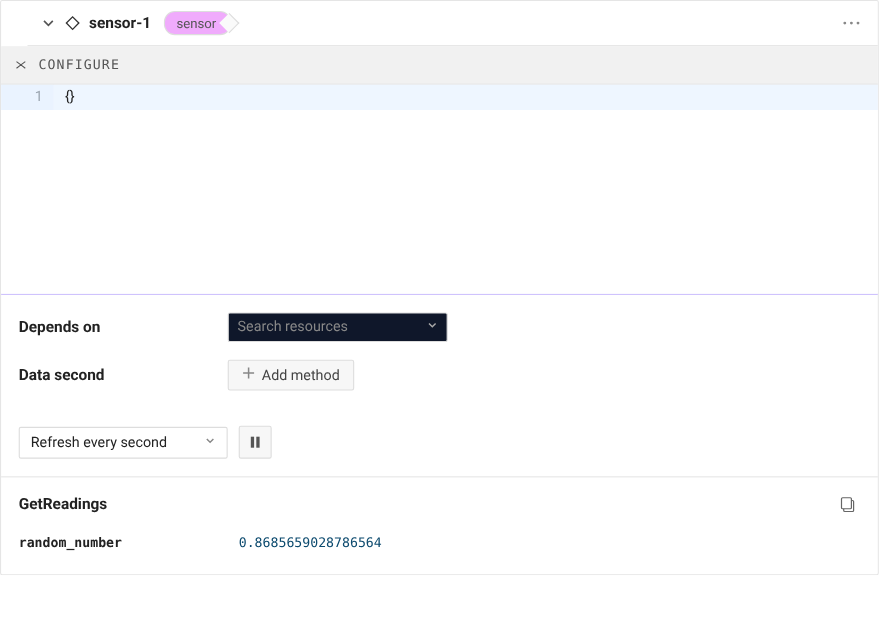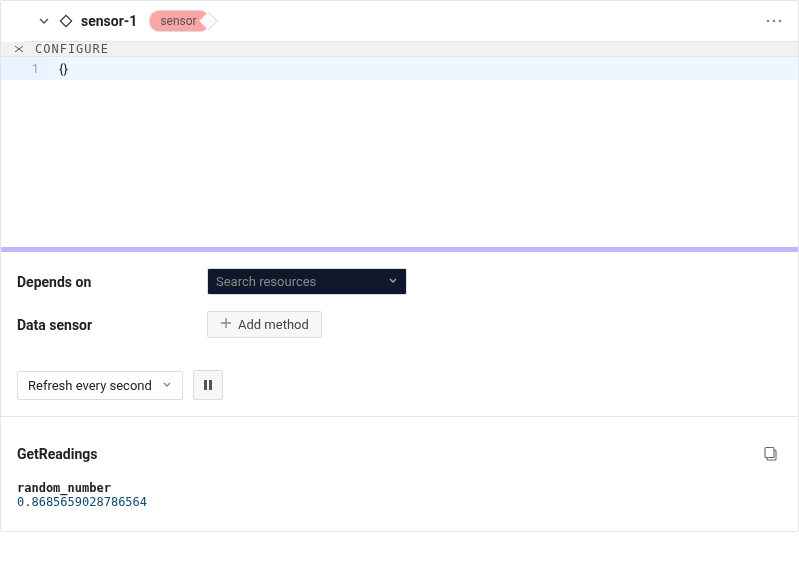--- a/index.html
+++ b/index.html
@@ -5,70 +5,70 @@
 * { box-sizing: border-box; margin: 0; padding: 0; }
 body { font-family: -apple-system, BlinkMacSystemFont, "Segoe UI", Roboto, sans-serif; font-size: 13px; color: #222; background: #fff; }
 .card { width: 799px; border: 1px solid #e5e5e5; border-radius: 2px; }
 
 
 .card-header { display: flex; align-items: center; padding: 8px 12px; gap: 8px; border-bottom: 1px solid #e5e5e5; margin-left: 24px; }
 .chev { width: 14px; height: 14px; display: inline-flex; align-items: center; justify-content: center; color: #555; }
 .diamond { width: 14px; height: 14px; display: inline-flex; align-items: center; justify-content: center; color: #333; }
 .card-title { font-weight: 700; font-size: 14px; margin-right: 4px; }
 .crumbs { display: inline-flex; align-items: stretch; font-size: 12px; color: #555; }
-.crumb { position: relative; display: inline-flex; align-items: center; border: 1px solid #ddd; background: #fca5a5; padding: 3px 12px 3px 10px; }
+.crumb { position: relative; display: inline-flex; align-items: center; border: 1px solid #ddd; background: #f0abfc; padding: 3px 12px 3px 10px; }
 .crumb:first-child { border-top-left-radius: 10px; border-bottom-left-radius: 10px; }
 .crumb:last-child { border-top-right-radius: 10px; border-bottom-right-radius: 10px; }
 .crumb + .crumb { margin-left: -1px; padding-left: 18px; }
 .crumb:first-child::after {
   content: "";
   position: absolute;
   right: -6px;
   top: 50%;
   transform: translateY(-50%) rotate(45deg);
   width: 12px; height: 12px;
   border-top: 1px solid #ddd;
   border-right: 1px solid #ddd;
   background: #fafafa;
   z-index: 1;
 }
 .crumb span { position: relative; z-index: 2; }
 .spacer { flex: 1; }
 .overflow-btn { width: 24px; height: 24px; display: inline-flex; align-items: center; justify-content: center; color: #888; cursor: pointer; }
 
 
-.section-bar { display: flex; align-items: center; gap: 10px; padding: 0 12px; background: #f1f1f1; border-bottom: 1px solid #e5e5e5; color: #555; }
+.section-bar { display: flex; align-items: center; gap: 10px; padding: 10px 12px; background: #f1f1f1; border-bottom: 1px solid #e5e5e5; color: #555; }
 .collapse-icon { width: 12px; height: 12px; display: inline-flex; align-items: center; justify-content: center; }
 .section-bar-title { font-family: ui-monospace, SFMono-Regular, Menlo, monospace; font-size: 12px; letter-spacing: 1px; }
 .editor-wrapper { display: flex; flex-direction: column; height: 190px; }
 .line-row { display: flex; }
 .line-row .gut { width: 48px; text-align: right; padding: 4px 10px; color: #9aa4b0; background: #eaf3ff; }
 .line-row .src { flex: 1; padding: 4px 10px; background: #eef6ff; }
 .editor-blank { flex: 1; background: #fff; }
 
 
-.form-block { border-top: 5px solid #c4b5fd; padding: 16px 16px; }
+.form-block { border-top: 1px solid #c4b5fd; padding: 16px 16px; }
 .form-row { display: flex; align-items: center; }
 .form-label { width: 190px; font-weight: 700; font-size: 14px; }
 .picker { flex: 0 0 200px; display: flex; align-items: center; justify-content: space-between; border: 1px solid #ddd; background: #0f172a; border-radius: 2px; padding: 5px 8px; color: #888; font-size: 13px; cursor: pointer; }
 .picker .chev-sm { color: #aaa; }
 .btn { display: inline-flex; align-items: center; gap: 6px; border: 1px solid #ddd; background: #f7f7f7; padding: 5px 12px; border-radius: 2px; font-size: 13px; color: #444; cursor: pointer; }
 .btn .plus { color: #888; }
 
 
 .test-toolbar { padding: 16px; display: flex; align-items: center; gap: 10px; border-bottom: 1px solid #e5e5e5; }
-.select { display: flex; align-items: center; justify-content: space-between; border: 1px solid #ddd; background: #fff; border-radius: 2px; padding: 6px 10px; font-size: 13px; width: 166px; cursor: pointer; }
+.select { display: flex; align-items: center; justify-content: space-between; border: 1px solid #ddd; background: #fff; border-radius: 2px; padding: 6px 10px; font-size: 13px; width: 190px; cursor: pointer; }
 .icon-btn { width: 30px; height: 30px; display: inline-flex; align-items: center; justify-content: center; border: 1px solid #ddd; background: #f7f7f7; border-radius: 2px; cursor: pointer; }
 
 
 .reading-block { padding: 14px 16px 22px; }
-.reading-head { display: flex; align-items: center; justify-content: space-between; margin-top: 12px; }
+.reading-head { display: flex; align-items: center; justify-content: space-between; }
 .reading-title { font-weight: 700; font-size: 14px; }
 .copy-btn { width: 22px; height: 22px; display: inline-flex; align-items: center; justify-content: center; color: #666; cursor: pointer; }
-.reading-row { display: flex; align-items: baseline; margin-top: 16px; font-family: ui-monospace, SFMono-Regular, Menlo, monospace; font-size: 12px; flex-direction: column; }
+.reading-row { display: flex; align-items: baseline; margin-top: 16px; font-family: ui-monospace, SFMono-Regular, Menlo, monospace; font-size: 12px; }
 .reading-key { width: 200px; font-weight: 600; }
 .reading-val { color: #0c4a6e; }
 </style>
 </head>
 <body>
 
 <div class="card">
 
   <div class="card-header">
     <span class="chev">
@@ -123,21 +123,21 @@
           <svg width="10" height="10" viewBox="0 0 10 10">
               <path d="M2 3l3 3 3-3" fill="none" stroke="currentColor" stroke-width="1.3"></path>
             </svg>
         </span>
       </div>
     </div>
   </div>
 
   <div class="form-block" style="border-top:none;padding-top:0">
     <div class="form-row">
-      <div class="form-label">Data sensor</div>
+      <div class="form-label">Data second</div>
       <div class="btn">
         <span class="plus">
           <svg width="12" height="12" viewBox="0 0 12 12">
               <path d="M6 1v10M1 6h10" stroke="currentColor" stroke-width="1.4"></path>
             </svg>
         </span>
         <span>Add method</span>
       </div>
     </div>
   </div>

